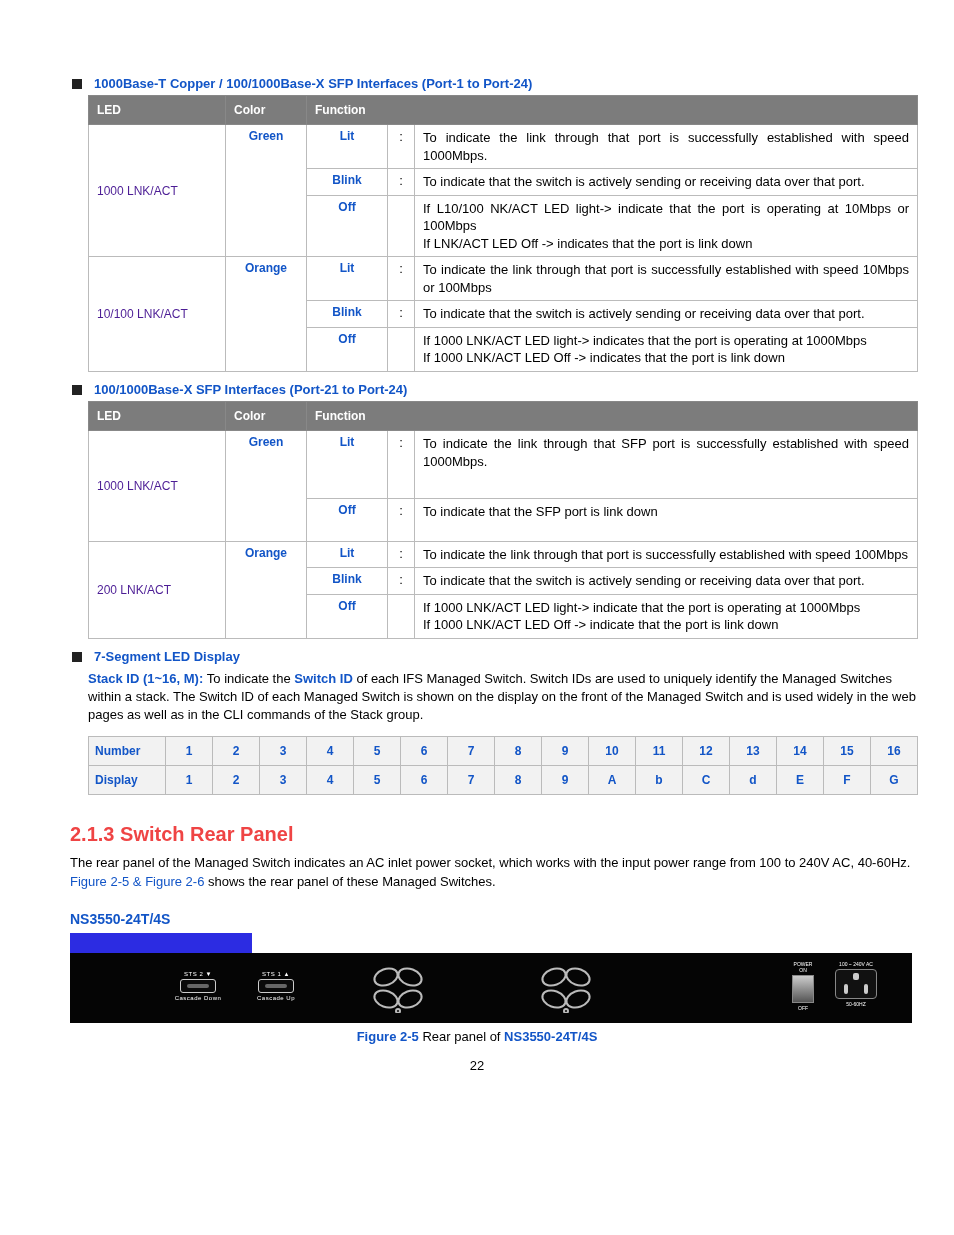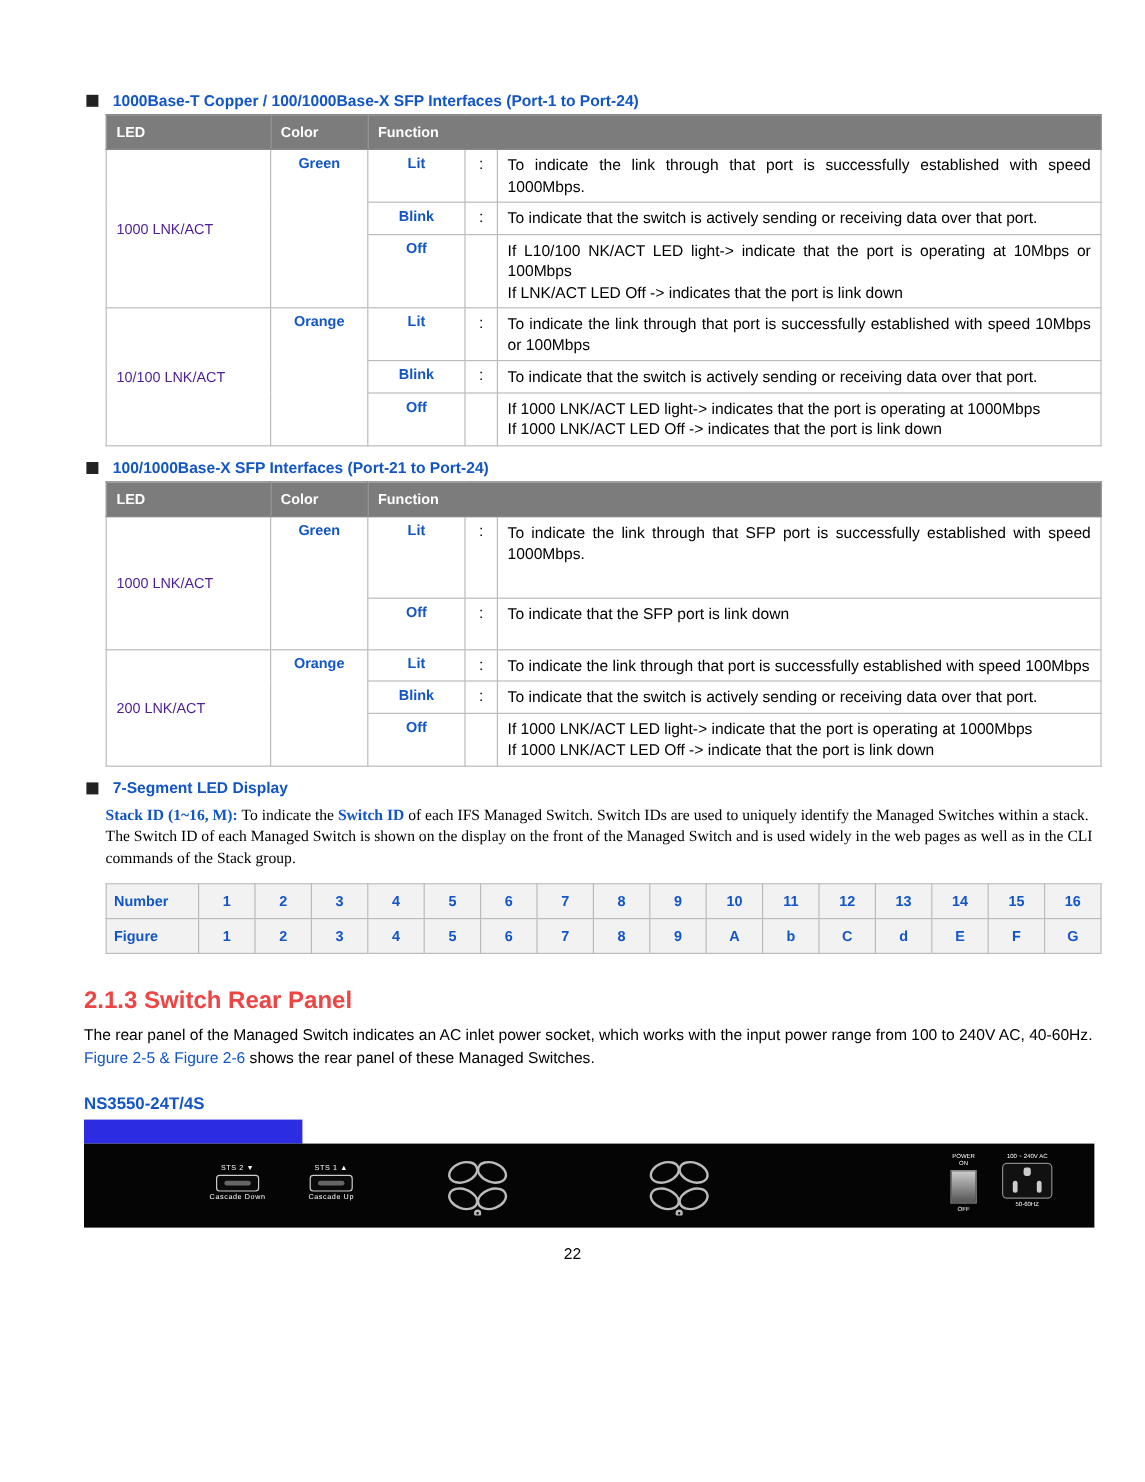--- a/index.html
+++ b/index.html
@@ -78,21 +78,20 @@
   }
   table.led td.fn {
     line-height: 1.35;
     text-align: justify;
   }
 
   .stack-desc {
     padding: 2px 18px 8px 70px;
     font-size: 13px;
     line-height: 1.4;
-    font-family: Liberation Serif, serif;
   }
   .stack-desc .strong-color { font-weight: bold; color: #1255c7; }
 
   table.sevseg {
     border-collapse: collapse;
     width: 830px;
     margin: 4px 0 4px 70px;
     font-size: 12px;
     table-layout: fixed;
   }
@@ -348,21 +347,21 @@
       <td>9</td>
       <td>10</td>
       <td>11</td>
       <td>12</td>
       <td>13</td>
       <td>14</td>
       <td>15</td>
       <td>16</td>
     </tr>
     <tr>
-      <td class="hdr">Figure</td>
+      <td class="hdr">Display</td>
       <td>1</td>
       <td>2</td>
       <td>3</td>
       <td>4</td>
       <td>5</td>
       <td>6</td>
       <td>7</td>
       <td>8</td>
       <td>9</td>
       <td>A</td>
@@ -429,15 +428,18 @@
       <div class="pl">100 ~ 240V AC</div>
       <div class="sock">
         <div class="gnd"></div>
         <div class="pin l"></div>
         <div class="pin r"></div>
       </div>
       <div class="pl">50-60HZ</div>
     </div>
   </div>
 
+  <div class="figcap">
+    <span class="blue">Figure 2-5 </span><span>Rear panel of </span><span class="blue">NS3550-24T/4S</span>
+  </div>
 
   <div class="pagenum">22</div>
 </div>
 
 </body></html>

